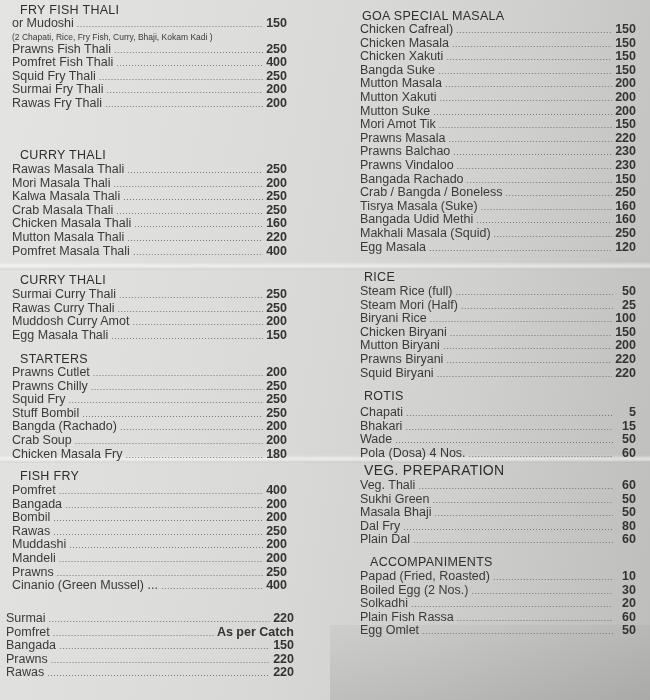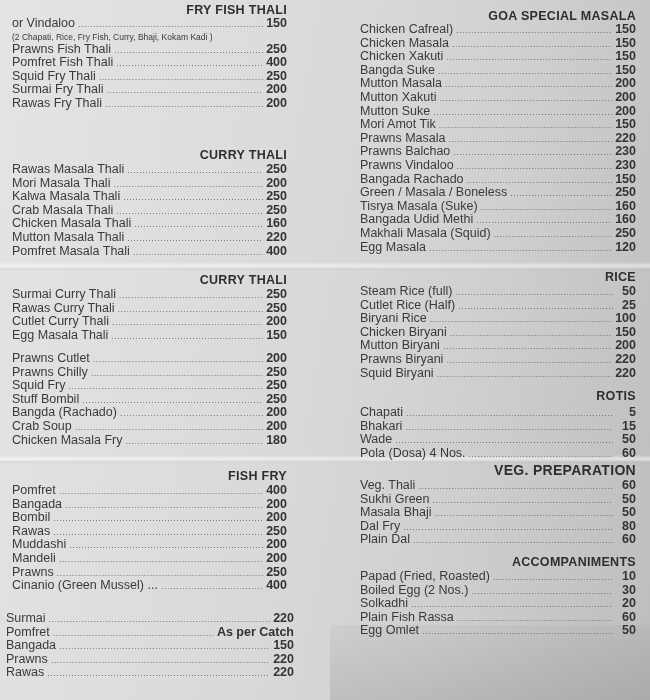--- a/index.html
+++ b/index.html
@@ -25,23 +25,23 @@
     }
     .col-left {
       left: 12px;
       width: 275px;
     }
     .col-right {
       left: 360px;
       width: 276px;
     }
     .section-title {
-      font-weight: bold;
+      font-weight: normal;
       font-size: 12.5px;
-      text-align: right;
+      text-align: left;
       letter-spacing: 0.3px;
       color: #2e2e30;
       line-height: 14px;
       margin: 0;
     }
     .row {
       display: flex;
       align-items: baseline;
       font-size: 12.5px;
       line-height: 13.6px;
@@ -104,21 +104,21 @@
 
   <div class="fold" style="top:262px;"></div>
   <div class="fold" style="top:455px;"></div>
   <div class="shade-bottom"></div>
 
   <div class="col col-left">
 
     <div style="position:absolute; top:3px; left:0; width:275px;">
       <div class="section-title" style="padding-left:8px;">FRY FISH THALI</div>
       <div class="row">
-        <span class="name">or Vindaloo</span>
+        <span class="name">or Mudoshi</span>
         <span class="dots"></span>
         <span class="price">150</span>
       </div>
       <div class="note">(2 Chapati, Rice, Fry Fish, Curry, Bhaji, Kokam Kadi )</div>
       <div id="fry-fish-items">
         <div class="row">
             <span class="name">Prawns Fish Thali</span>
             <span class="dots"></span>
             <span class="price">250</span>
           </div>
@@ -190,32 +190,33 @@
           <span class="name">Surmai Curry Thali</span>
           <span class="dots"></span>
           <span class="price">250</span>
         </div>
       <div class="row">
           <span class="name">Rawas Curry Thali</span>
           <span class="dots"></span>
           <span class="price">250</span>
         </div>
       <div class="row">
-          <span class="name">Cutlet Curry Thali</span>
+          <span class="name">Muddosh Curry Amot</span>
           <span class="dots"></span>
           <span class="price">200</span>
         </div>
       <div class="row">
           <span class="name">Egg Masala Thali</span>
           <span class="dots"></span>
           <span class="price">150</span>
         </div>
     </div>
 
     <div style="position:absolute; top:352px; left:0; width:275px;">
+      <div class="section-title" style="padding-left:8px; margin-bottom:0px;">STARTERS</div>
       <div class="row">
           <span class="name">Prawns Cutlet</span>
           <span class="dots"></span>
           <span class="price">200</span>
         </div>
       <div class="row">
           <span class="name">Prawns Chilly</span>
           <span class="dots"></span>
           <span class="price">250</span>
         </div>
@@ -377,21 +378,21 @@
           <span class="name">Prawns Vindaloo</span>
           <span class="dots"></span>
           <span class="price">230</span>
         </div>
       <div class="row">
           <span class="name">Bangada Rachado</span>
           <span class="dots"></span>
           <span class="price">150</span>
         </div>
       <div class="row">
-          <span class="name">Green / Masala / Boneless</span>
+          <span class="name">Crab / Bangda / Boneless</span>
           <span class="dots"></span>
           <span class="price">250</span>
         </div>
       <div class="row">
           <span class="name">Tisrya Masala (Suke)</span>
           <span class="dots"></span>
           <span class="price">160</span>
         </div>
       <div class="row">
           <span class="name">Bangada Udid Methi</span>
@@ -411,21 +412,21 @@
     </div>
 
     <div style="position:absolute; top:270px; left:0; width:276px;">
       <div class="section-title" style="padding-left:4px; margin-bottom:1px;">RICE</div>
       <div class="row">
           <span class="name">Steam Rice (full)</span>
           <span class="dots"></span>
           <span class="price">50</span>
         </div>
       <div class="row">
-          <span class="name">Cutlet Rice (Half)</span>
+          <span class="name">Steam Mori (Half)</span>
           <span class="dots"></span>
           <span class="price">25</span>
         </div>
       <div class="row">
           <span class="name">Biryani Rice</span>
           <span class="dots"></span>
           <span class="price">100</span>
         </div>
       <div class="row">
           <span class="name">Chicken Biryani</span>

